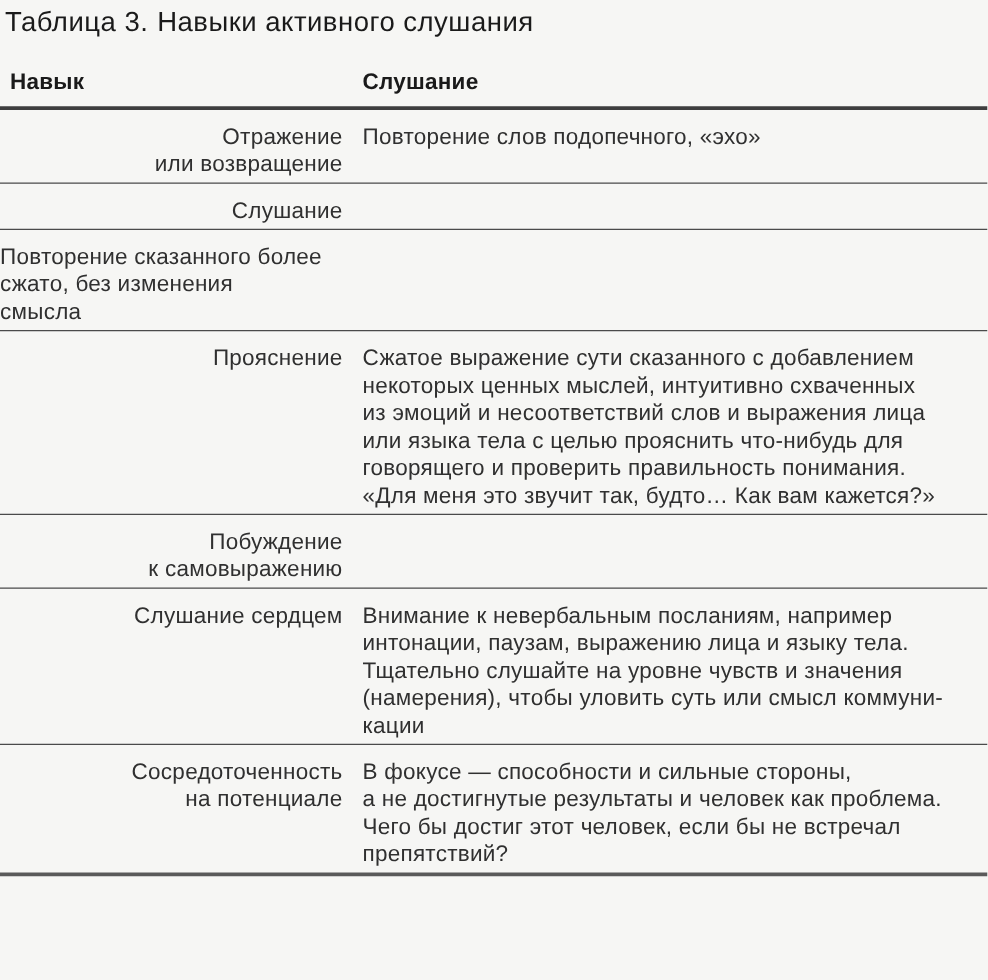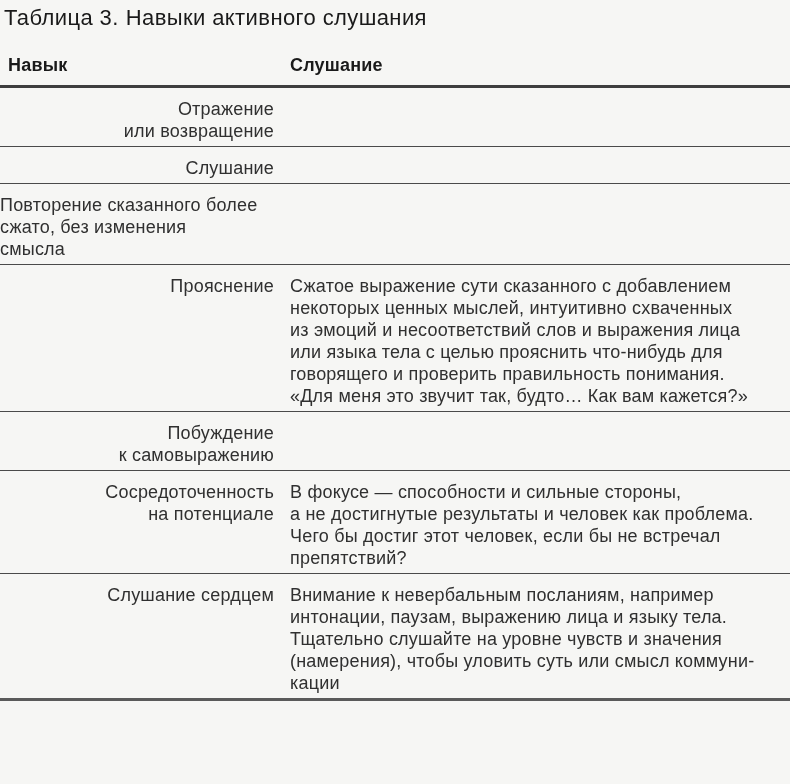--- a/index.html
+++ b/index.html
@@ -72,20 +72,21 @@
   <div class="data-table">
 
     <div class="thead">
       <div class="th th-skill">Навык</div>
       <div class="th th-desc">Слушание</div>
     </div>
 
     <div class="row">
       <div class="cell cell-skill">Отражение
 или возвращение</div>
+      <div class="cell cell-desc">Повторение слов подопечного, «эхо»</div>
     </div>
 
     <div class="row">
       <div class="cell cell-skill">Слушание</div>
     </div>
 
     <div class="row">
       <div class="cell cell-desc">Повторение сказанного более сжато, без изменения
 смысла</div>
     </div>
@@ -100,31 +101,31 @@
 «Для меня это звучит так, будто… Как вам кажется?»</div>
     </div>
 
     <div class="row">
       <div class="cell cell-skill">Побуждение
 к самовыражению</div>
     </div>
 
 
     <div class="row">
+      <div class="cell cell-skill">Слушание сердцем</div>
+      <div class="cell cell-desc">Внимание к невербальным посланиям, например
+интонации, паузам, выражению лица и языку тела.
+Тщательно слушайте на уровне чувств и значения
+(намерения), чтобы уловить суть или смысл коммуни-
+кации</div>
+    </div>
+
+    <div class="row">
       <div class="cell cell-skill">Сосредоточенность
 на потенциале</div>
       <div class="cell cell-desc">В фокусе — способности и сильные стороны,
 а не достигнутые результаты и человек как проблема.
 Чего бы достиг этот человек, если бы не встречал
 препятствий?</div>
     </div>
 
-    <div class="row">
-      <div class="cell cell-skill">Слушание сердцем</div>
-      <div class="cell cell-desc">Внимание к невербальным посланиям, например
-интонации, паузам, выражению лица и языку тела.
-Тщательно слушайте на уровне чувств и значения
-(намерения), чтобы уловить суть или смысл коммуни-
-кации</div>
-    </div>
-
   </div>
 </div>
 
 </body></html>

